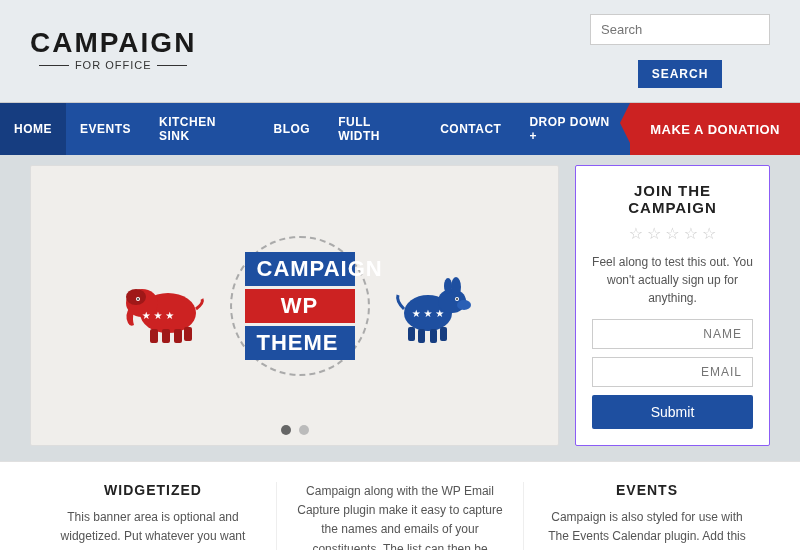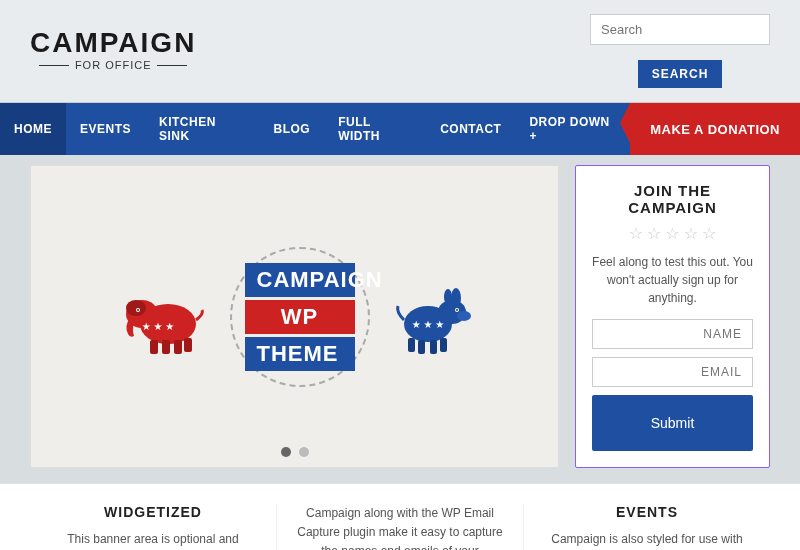--- a/index.html
+++ b/index.html
@@ -308,21 +308,21 @@
       color: #999;
       background: #fff;
       margin-bottom: 8px;
       outline: none;
     }
     .submit-btn {
       background: #1e4fa0;
       color: #fff;
       border: none;
       width: 100%;
-      padding: 20px;
+      padding: 9px;
       font-size: 14px;
       cursor: pointer;
       border-radius: 2px;
     }
 
     
     .features {
       display: flex;
       gap: 0;
       background: #fff;

